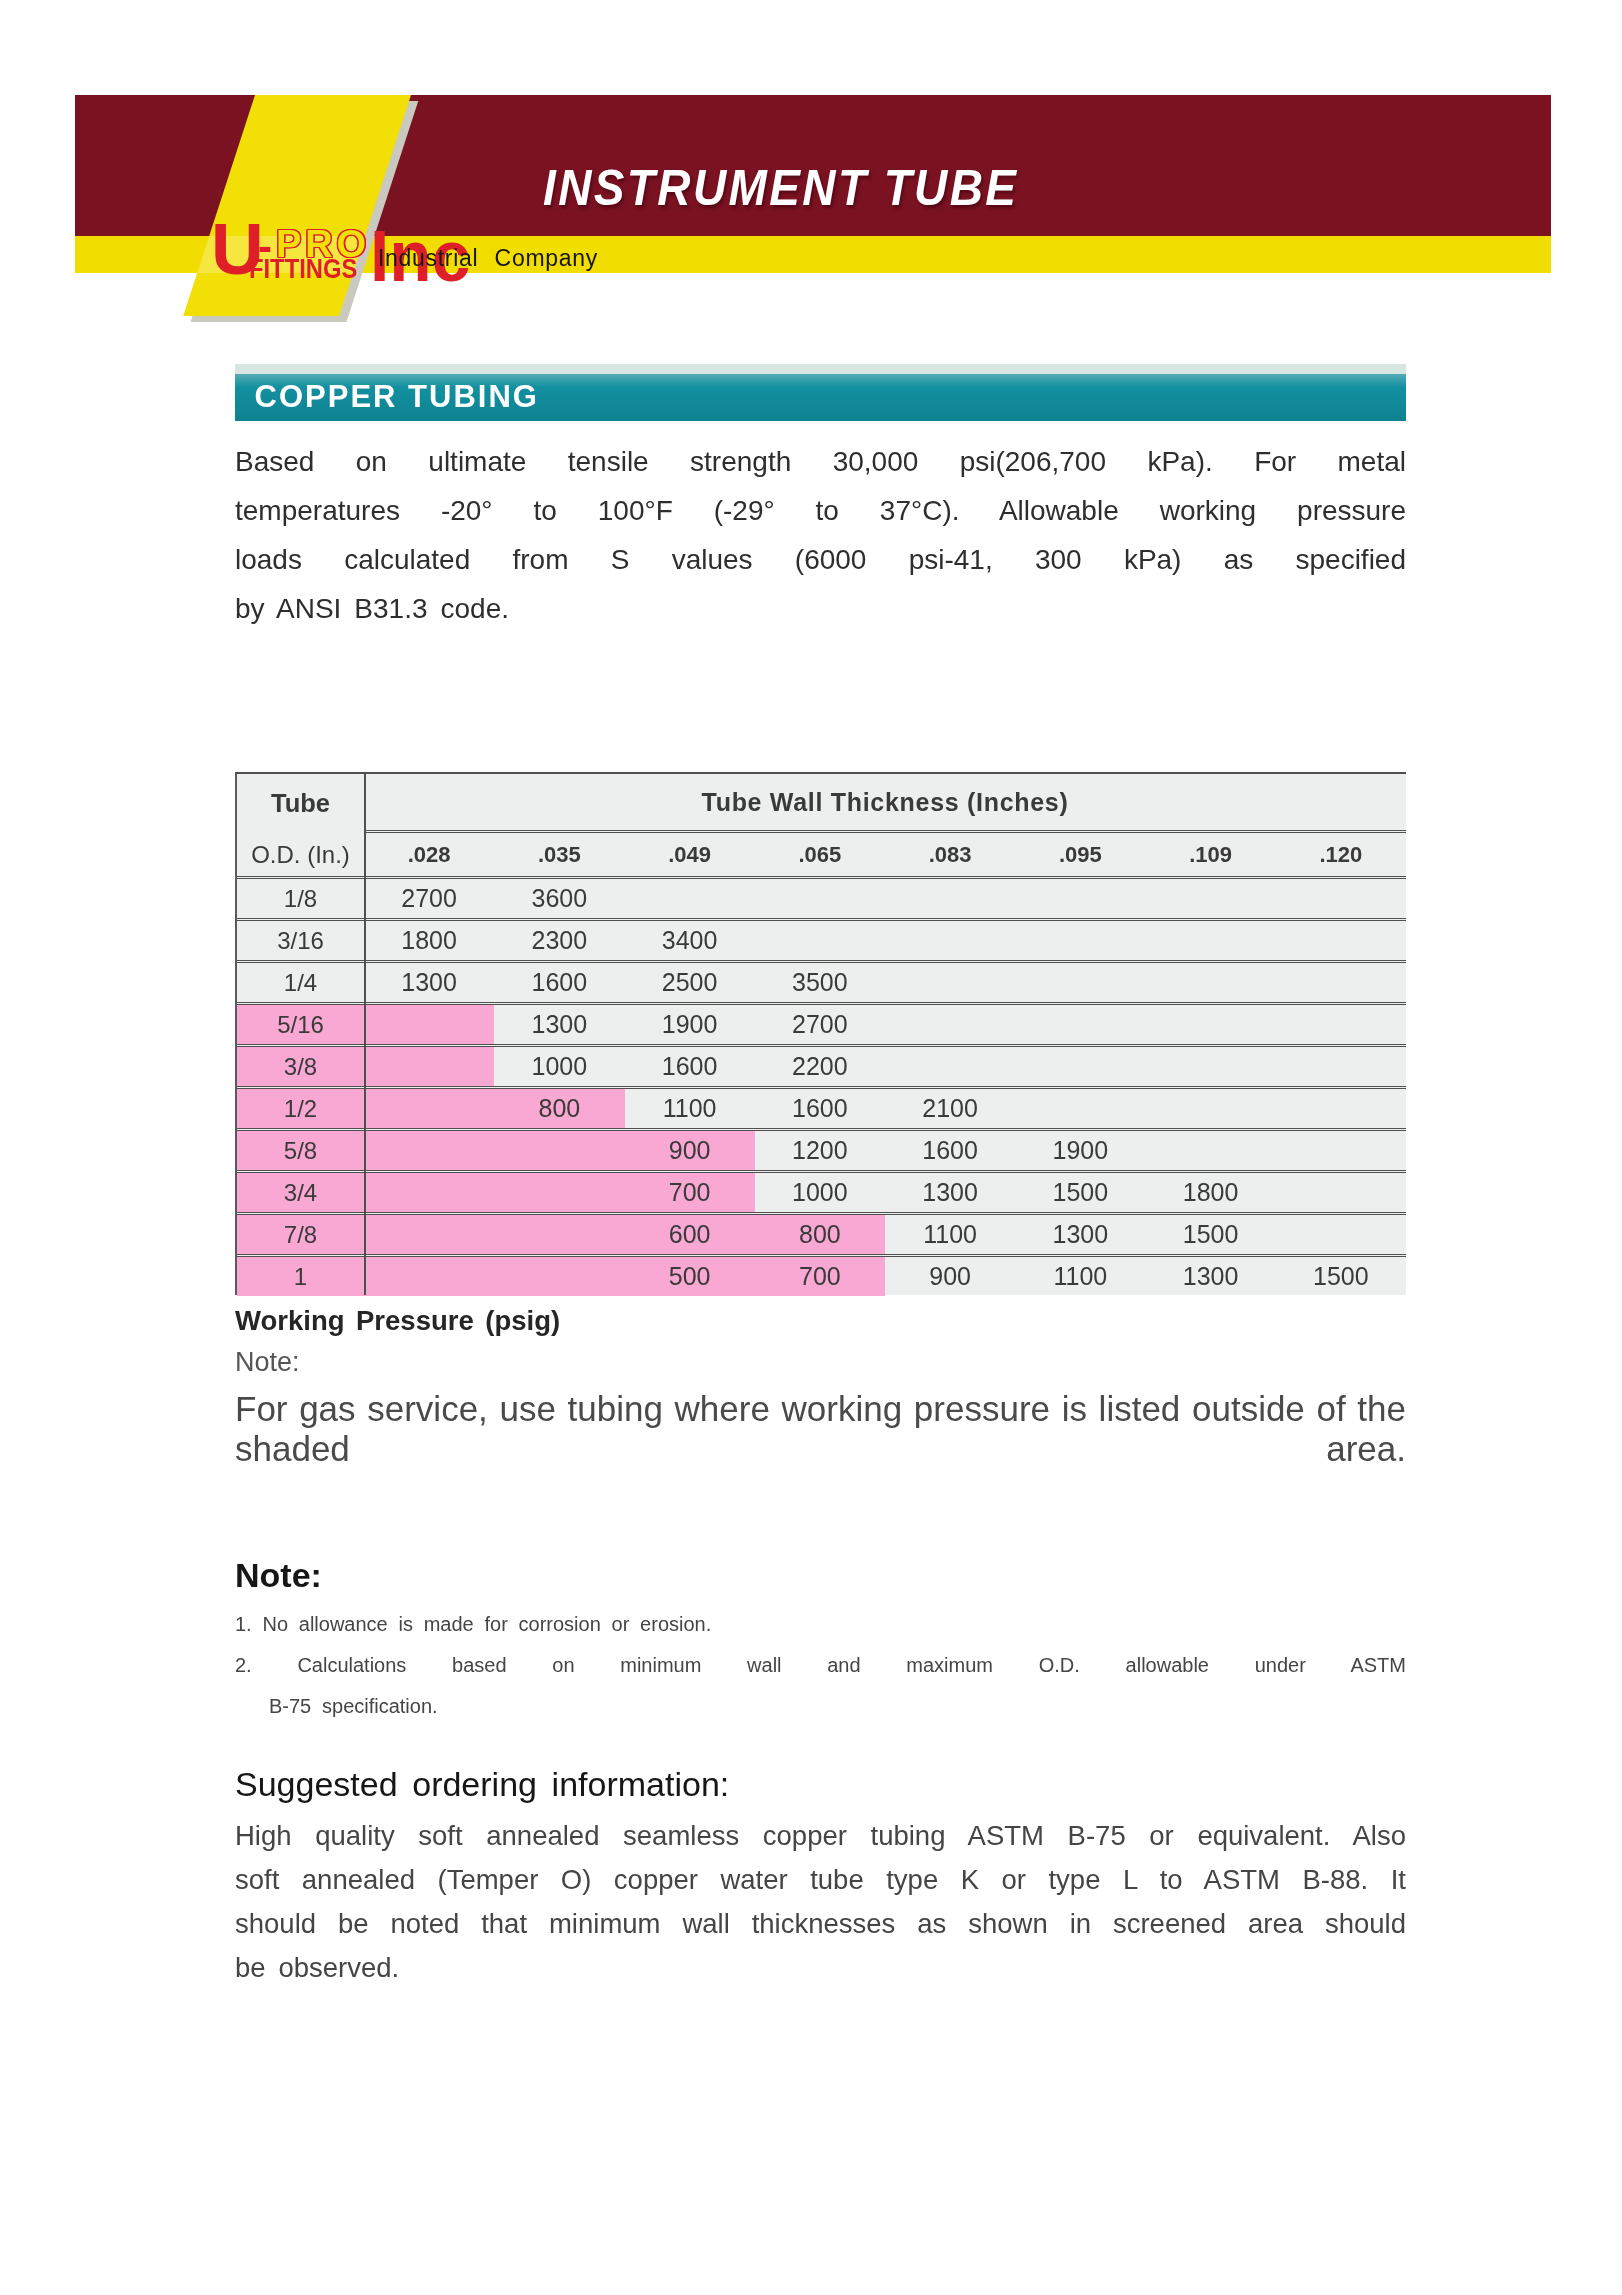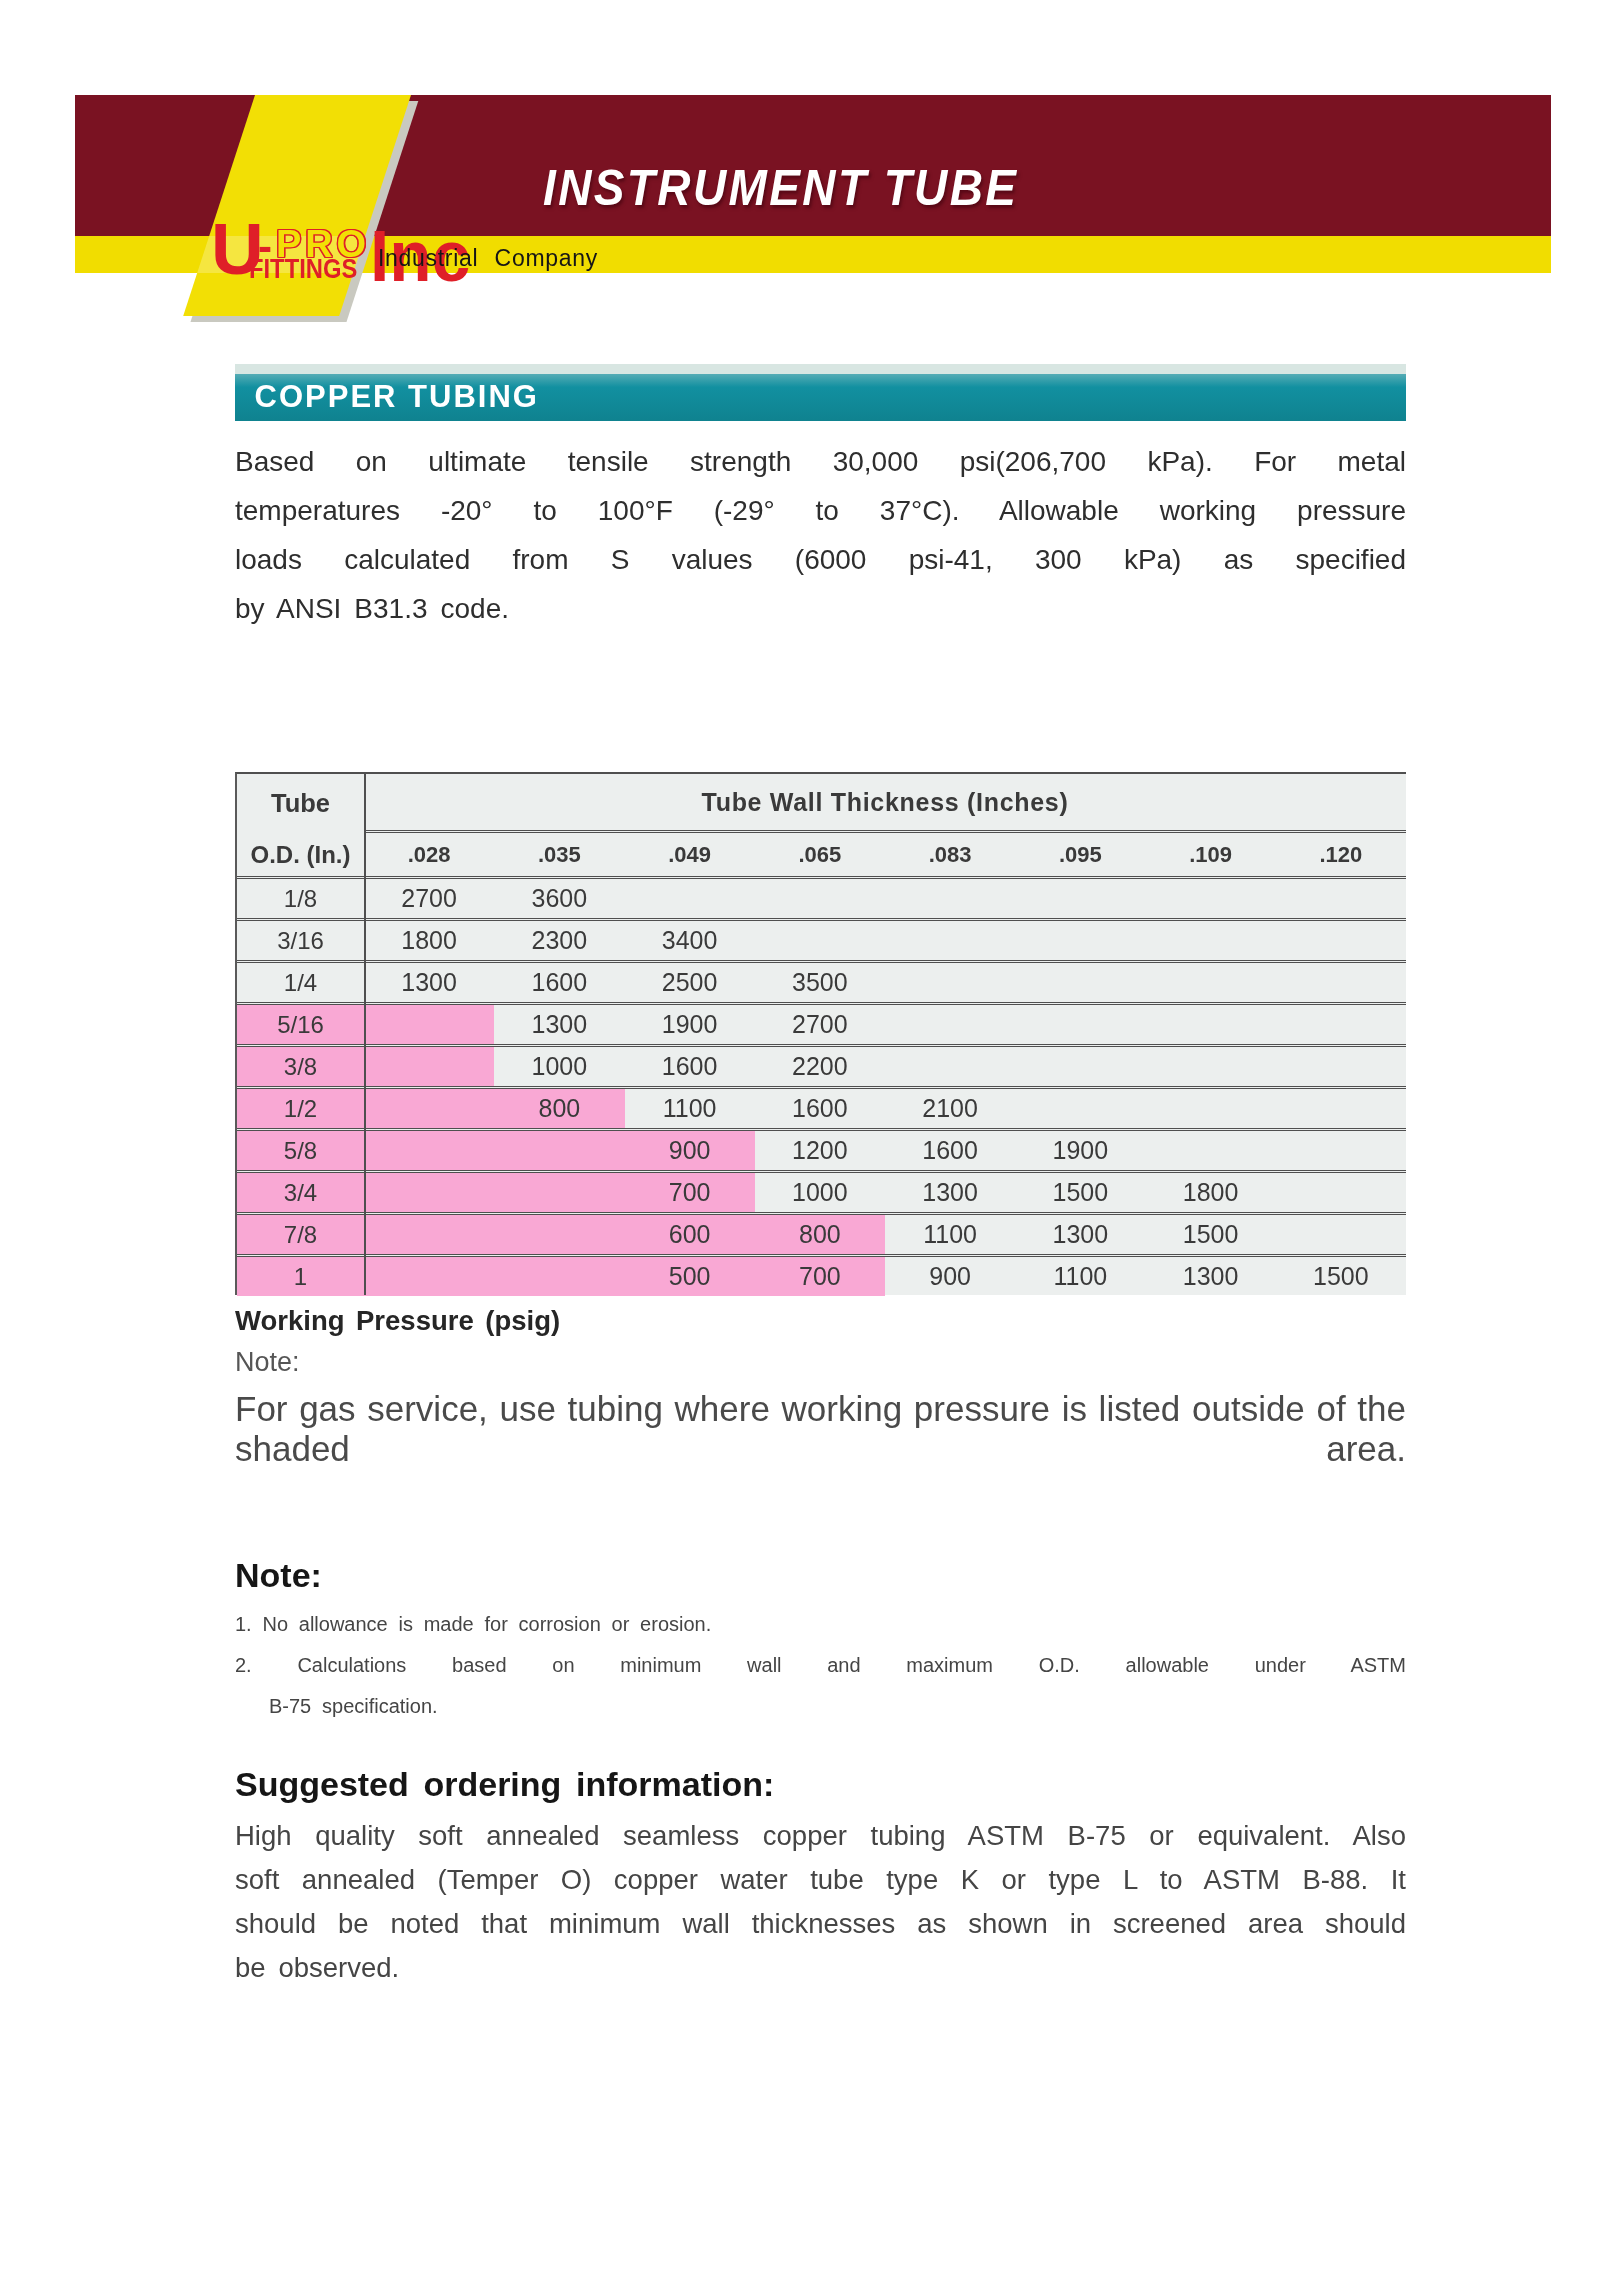--- a/index.html
+++ b/index.html
@@ -38,34 +38,34 @@
   .ll{text-align:left;word-spacing:5.2px;}
 
   
   .tbl{position:absolute;left:235px;top:772px;width:1171px;height:523px;background:#ECEFEE;
        border-top:2px solid #4F4F4F;border-left:2px solid #5A5A5A;box-sizing:border-box;color:#3a3a3a;}
   .tha{display:flex;height:59px;}
   .tha .corner{width:127px;display:flex;align-items:center;justify-content:center;font-weight:bold;font-size:25.5px;}
   .tha .spanh{flex:1;display:flex;align-items:center;justify-content:center;font-weight:bold;font-size:25px;
               border-bottom:3.9px double #4F4F4F;box-sizing:border-box;letter-spacing:0.7px;}
   .thb{display:flex;height:43px;}
-  .thb .corner{width:127px;display:flex;align-items:center;justify-content:center;font-weight:bold;font-size:24px;}
+  .thb .corner{width:127px;display:flex;align-items:center;justify-content:center;font-weight:normal;font-size:24px;}
   .thb .ch{flex:1;display:flex;align-items:center;justify-content:center;font-weight:bold;font-size:22px;}
   .trow{display:flex;height:42px;border-top:3.9px double #4F4F4F;box-sizing:border-box;}
   .trow .od{width:127px;display:flex;align-items:center;justify-content:center;font-size:24px;}
   .trow .c{flex:1;display:flex;align-items:center;justify-content:center;font-size:25px;}
   .sh{background:#f9a8d4;}
   .vline{position:absolute;left:127px;top:0;bottom:0;width:2px;background:#4F4F4F;}
 
   .wpcaption{position:absolute;left:235px;top:1305px;font-size:27.5px;font-weight:bold;color:#262626;word-spacing:3.9px;}
   .notesm{position:absolute;left:235px;top:1347px;font-size:27px;color:#555;}
   .forgas{top:1389px;font-size:35px;color:#4a4a4a;}
   .noteh{position:absolute;left:235px;top:1556px;font-size:34px;font-weight:bold;color:#161616;}
   .notelist{top:1604px;font-size:20px;line-height:41px;color:#454545;}
-  .suggh{position:absolute;left:235px;top:1765px;font-size:34px;font-weight:bold;color:#161616;word-spacing:5.2px;}
+  .suggh{position:absolute;left:235px;top:1765px;font-size:34px;font-weight:normal;color:#161616;word-spacing:5.2px;}
   .order{top:1814px;font-size:27.5px;line-height:44px;color:#454545;}
 </style>
 </head>
 <body>
 
 <div class="page">
 
   <div class="maroon"></div>
   <div class="yellowband"></div>
   <div class="logostripe">

